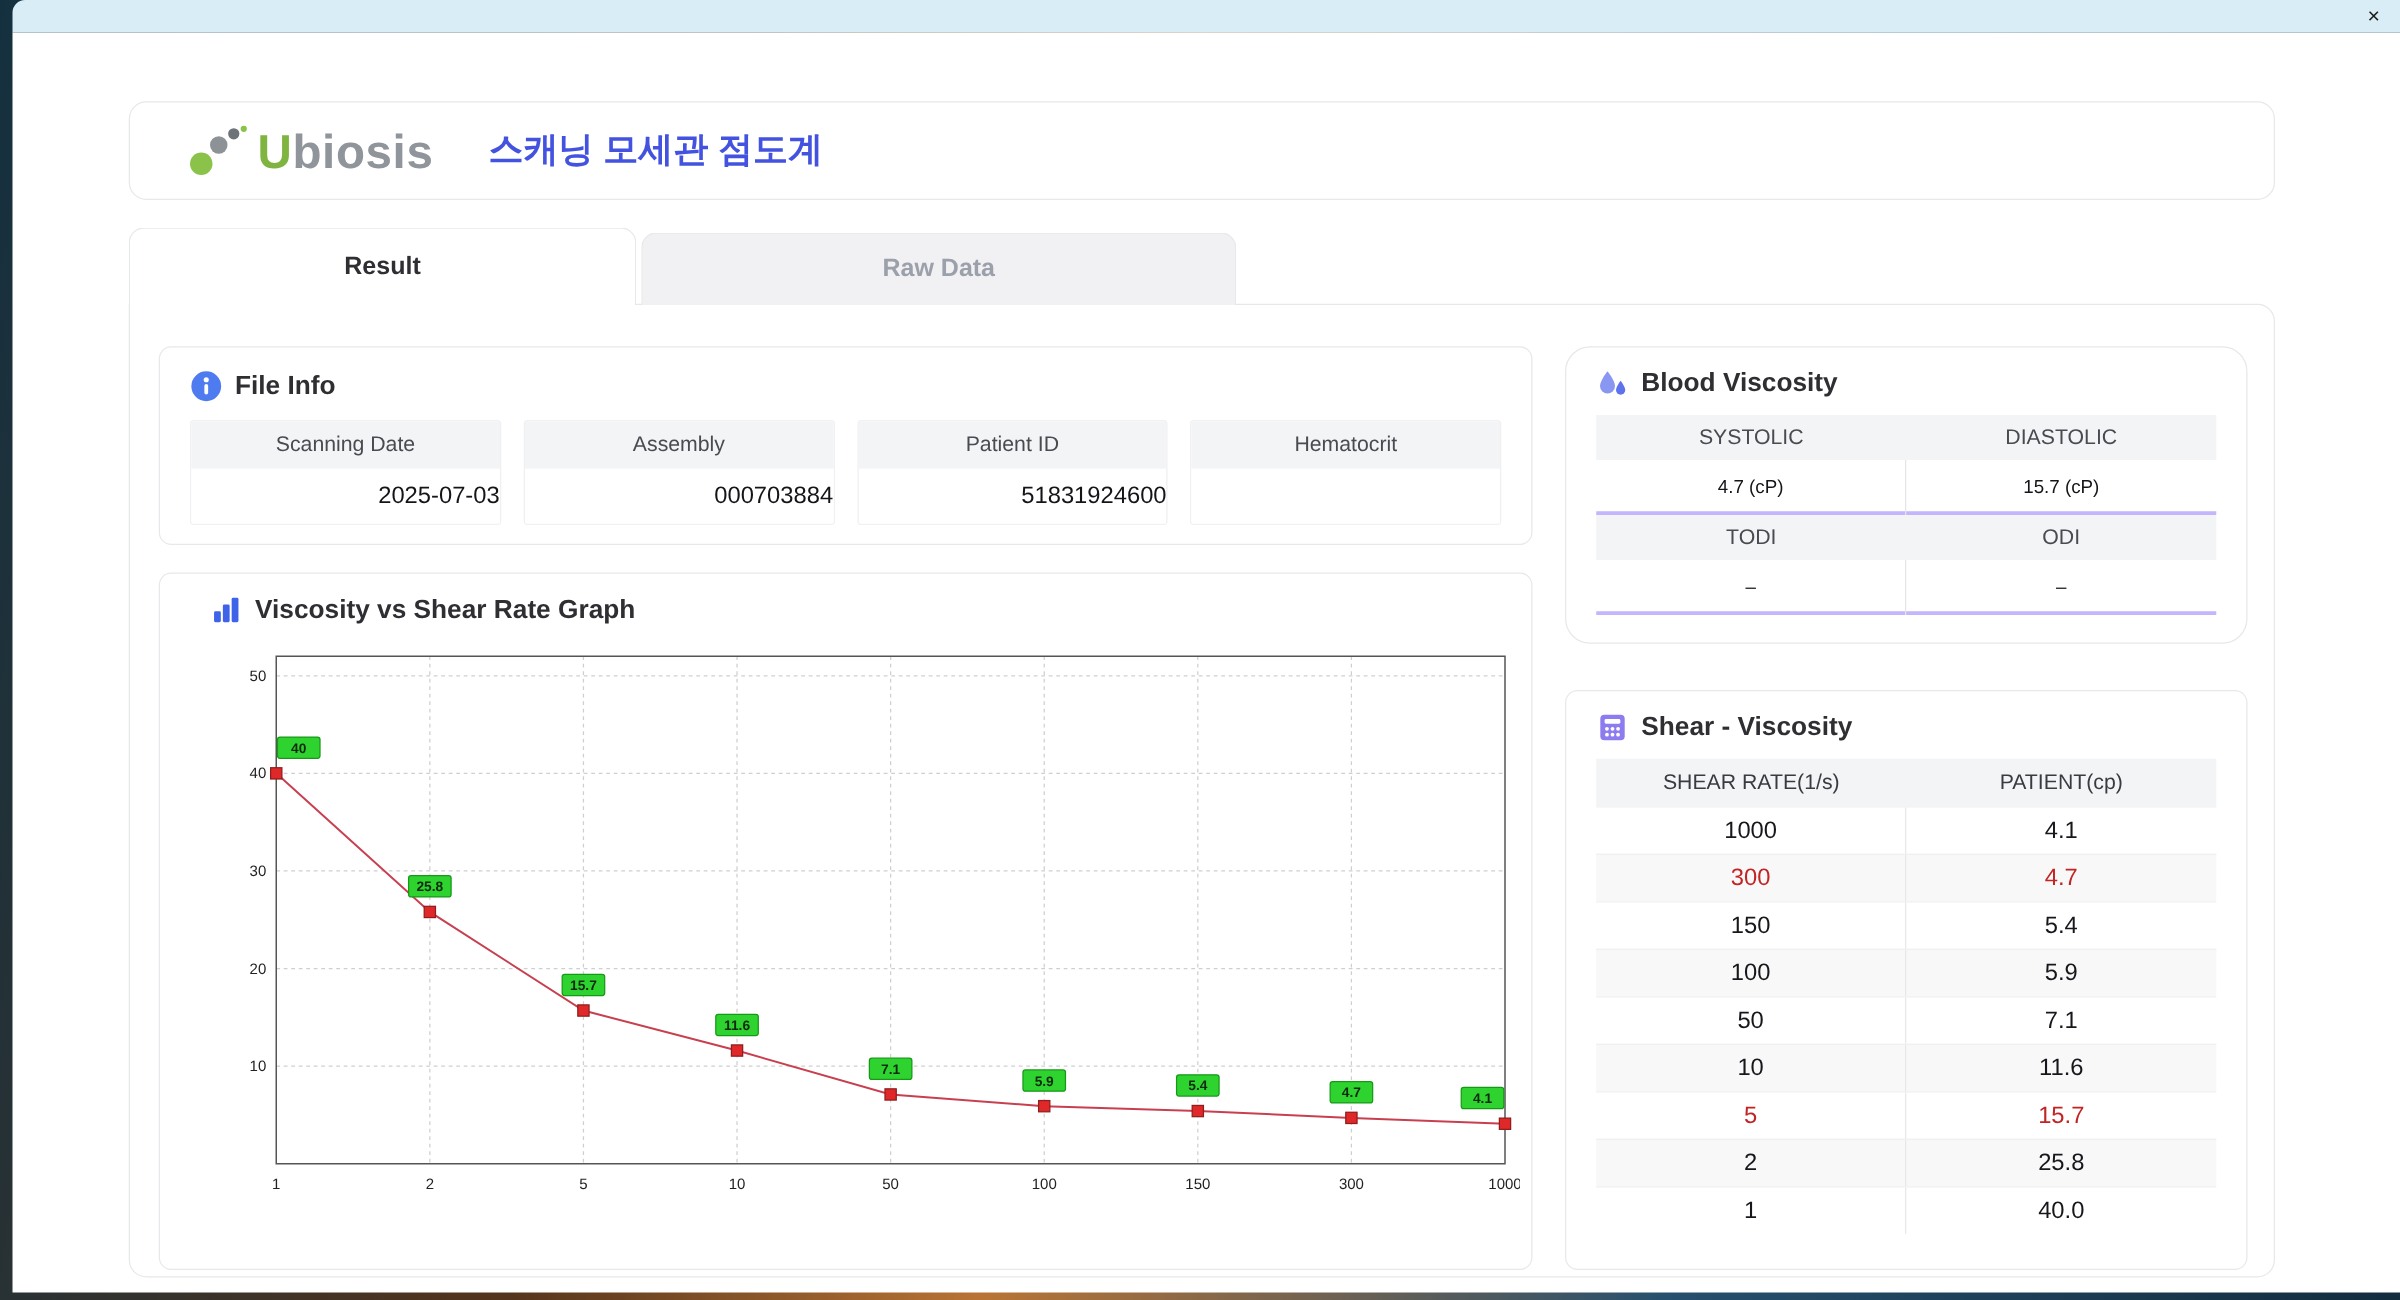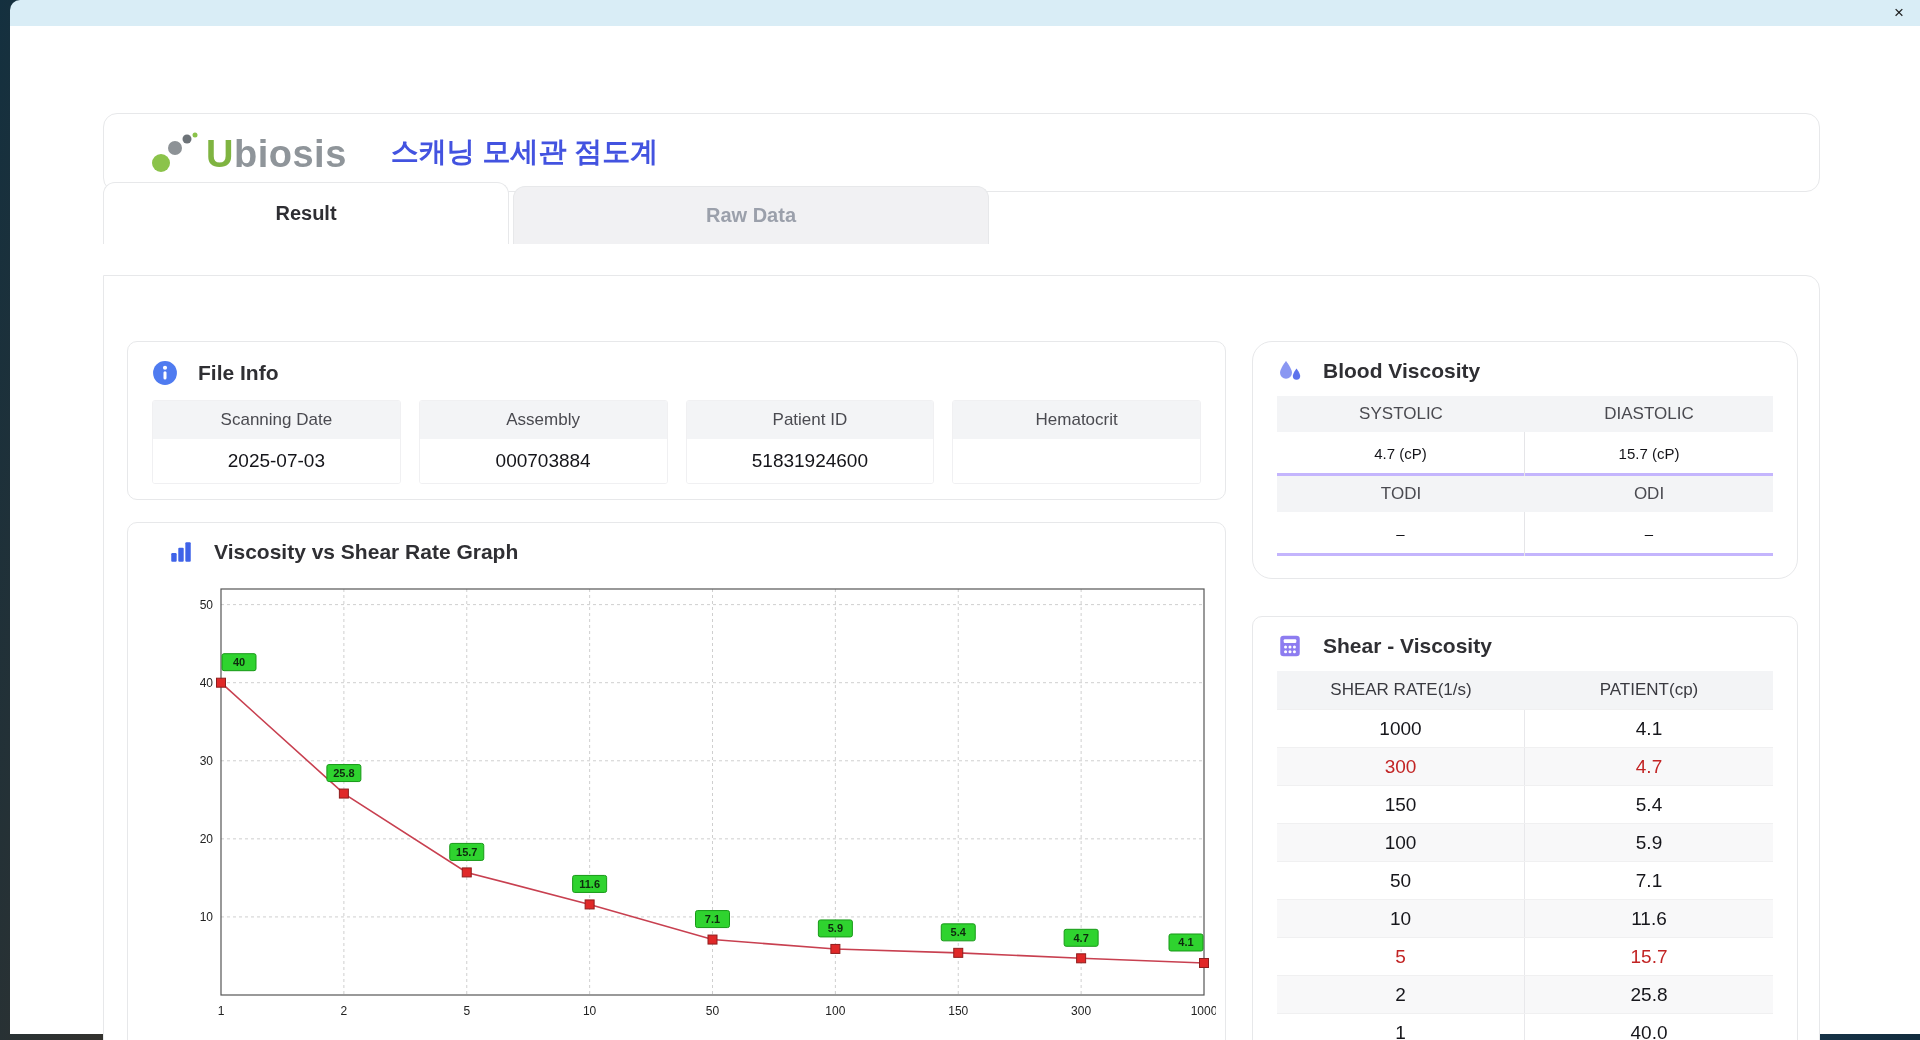--- a/index.html
+++ b/index.html
@@ -9,52 +9,52 @@
   .desktop { position:relative; width:1920px; height:1040px; overflow:hidden;
     background:linear-gradient(100deg,#14303f 0%,#54341c 28%,#b97435 46%,#27506e 72%,#122c3e 100%); }
 
   .titlebar { position:absolute; left:10px; top:0; right:0; height:26px;
     background:#d9edf6; border-top-left-radius:10px; z-index:3; }
   .close-btn { position:absolute; right:16px; top:2px; font-size:17px; line-height:22px;
     color:#1b1b1b; cursor:default; }
 
   .window-body { position:absolute; left:10px; top:26px; right:0; bottom:6px; background:#ffffff; z-index:1; }
 
-  .card { position:absolute; background:#fff; border:1px solid #e7e8ea; border-radius:14px; z-index:2;margin-top:32px; }
+  .card { position:absolute; background:#fff; border:1px solid #e7e8ea; border-radius:14px; z-index:2; }
 
   
   .header-card { left:103px; top:81px; width:1717px; height:79px;
     display:flex; align-items:center; padding:0 46px; }
   .logo { display:flex; align-items:flex-end; gap:6px; }
   .logo-text { font-size:38px; font-weight:600; color:#8f959a; letter-spacing:.5px; line-height:40px; }
   .logo-text::first-letter { color:#7fb441; }
   .app-title { margin-left:44px; font-size:28px; font-weight:700; color:#4353e0; padding-bottom:2px; }
 
   
   .tab { position:absolute; z-index:4; display:flex; align-items:center; justify-content:center;
     font-size:20px; border-top-left-radius:12px; border-top-right-radius:12px; cursor:default; }
   .tab-active { left:103px; top:182px; width:406px; height:62px; background:#fff;
     border:1px solid #e7e8ea; border-bottom:none; font-weight:700; color:#2e2e33; }
   .tab-inactive { left:513px; top:186px; width:476px; height:58px; background:#f1f1f3;
     border:1px solid #e7e8ea; border-bottom:none; font-weight:600; color:#9ba0ab; }
 
   
   .main-panel { left:103px; top:243px; width:1717px; height:779px; border-top-left-radius:0; }
 
-  .card-head { display:flex; align-items:center; gap:20px; }
+  .card-head { display:flex; align-items:center; gap:10px; }
   .card-title { font-size:21px; font-weight:700; color:#2f2f33; }
   .head-icon { width:26px; height:26px; display:inline-flex; }
 
   
   .file-info-card { left:23px; top:33px; width:1099px; height:159px; padding:18px 24px; border-radius:10px; }
   .fi-fields { display:flex; gap:18px; margin-top:14px; }
   .fi-field { flex:1; border:1px solid #f0f0f2; border-radius:3px; overflow:hidden; }
   .fi-label { height:38px; line-height:38px; text-align:center; background:#f3f4f6;
     font-size:17px; color:#4a4a50; }
-  .fi-value { height:44px; line-height:44px; text-align:center; font-size:19px; color:#141419; background:#fff; }
+  .fi-value { height:44px; line-height:44px; text-align:right; font-size:19px; color:#141419; background:#fff; }
 
   
   .graph-card { left:23px; top:214px; width:1099px; height:558px; padding:16px 40px; border-radius:10px; }
   .chart-wrap { margin-top:8px; margin-left:8px; }
 
   
   .blood-card { left:1148px; top:33px; width:546px; height:238px; padding:16px 24px; border-radius:20px; }
   .bv-grid { margin-top:12px; }
   .bv-row { display:grid; grid-template-columns:1fr 1fr; }
   .bv-row > div { text-align:center; }

